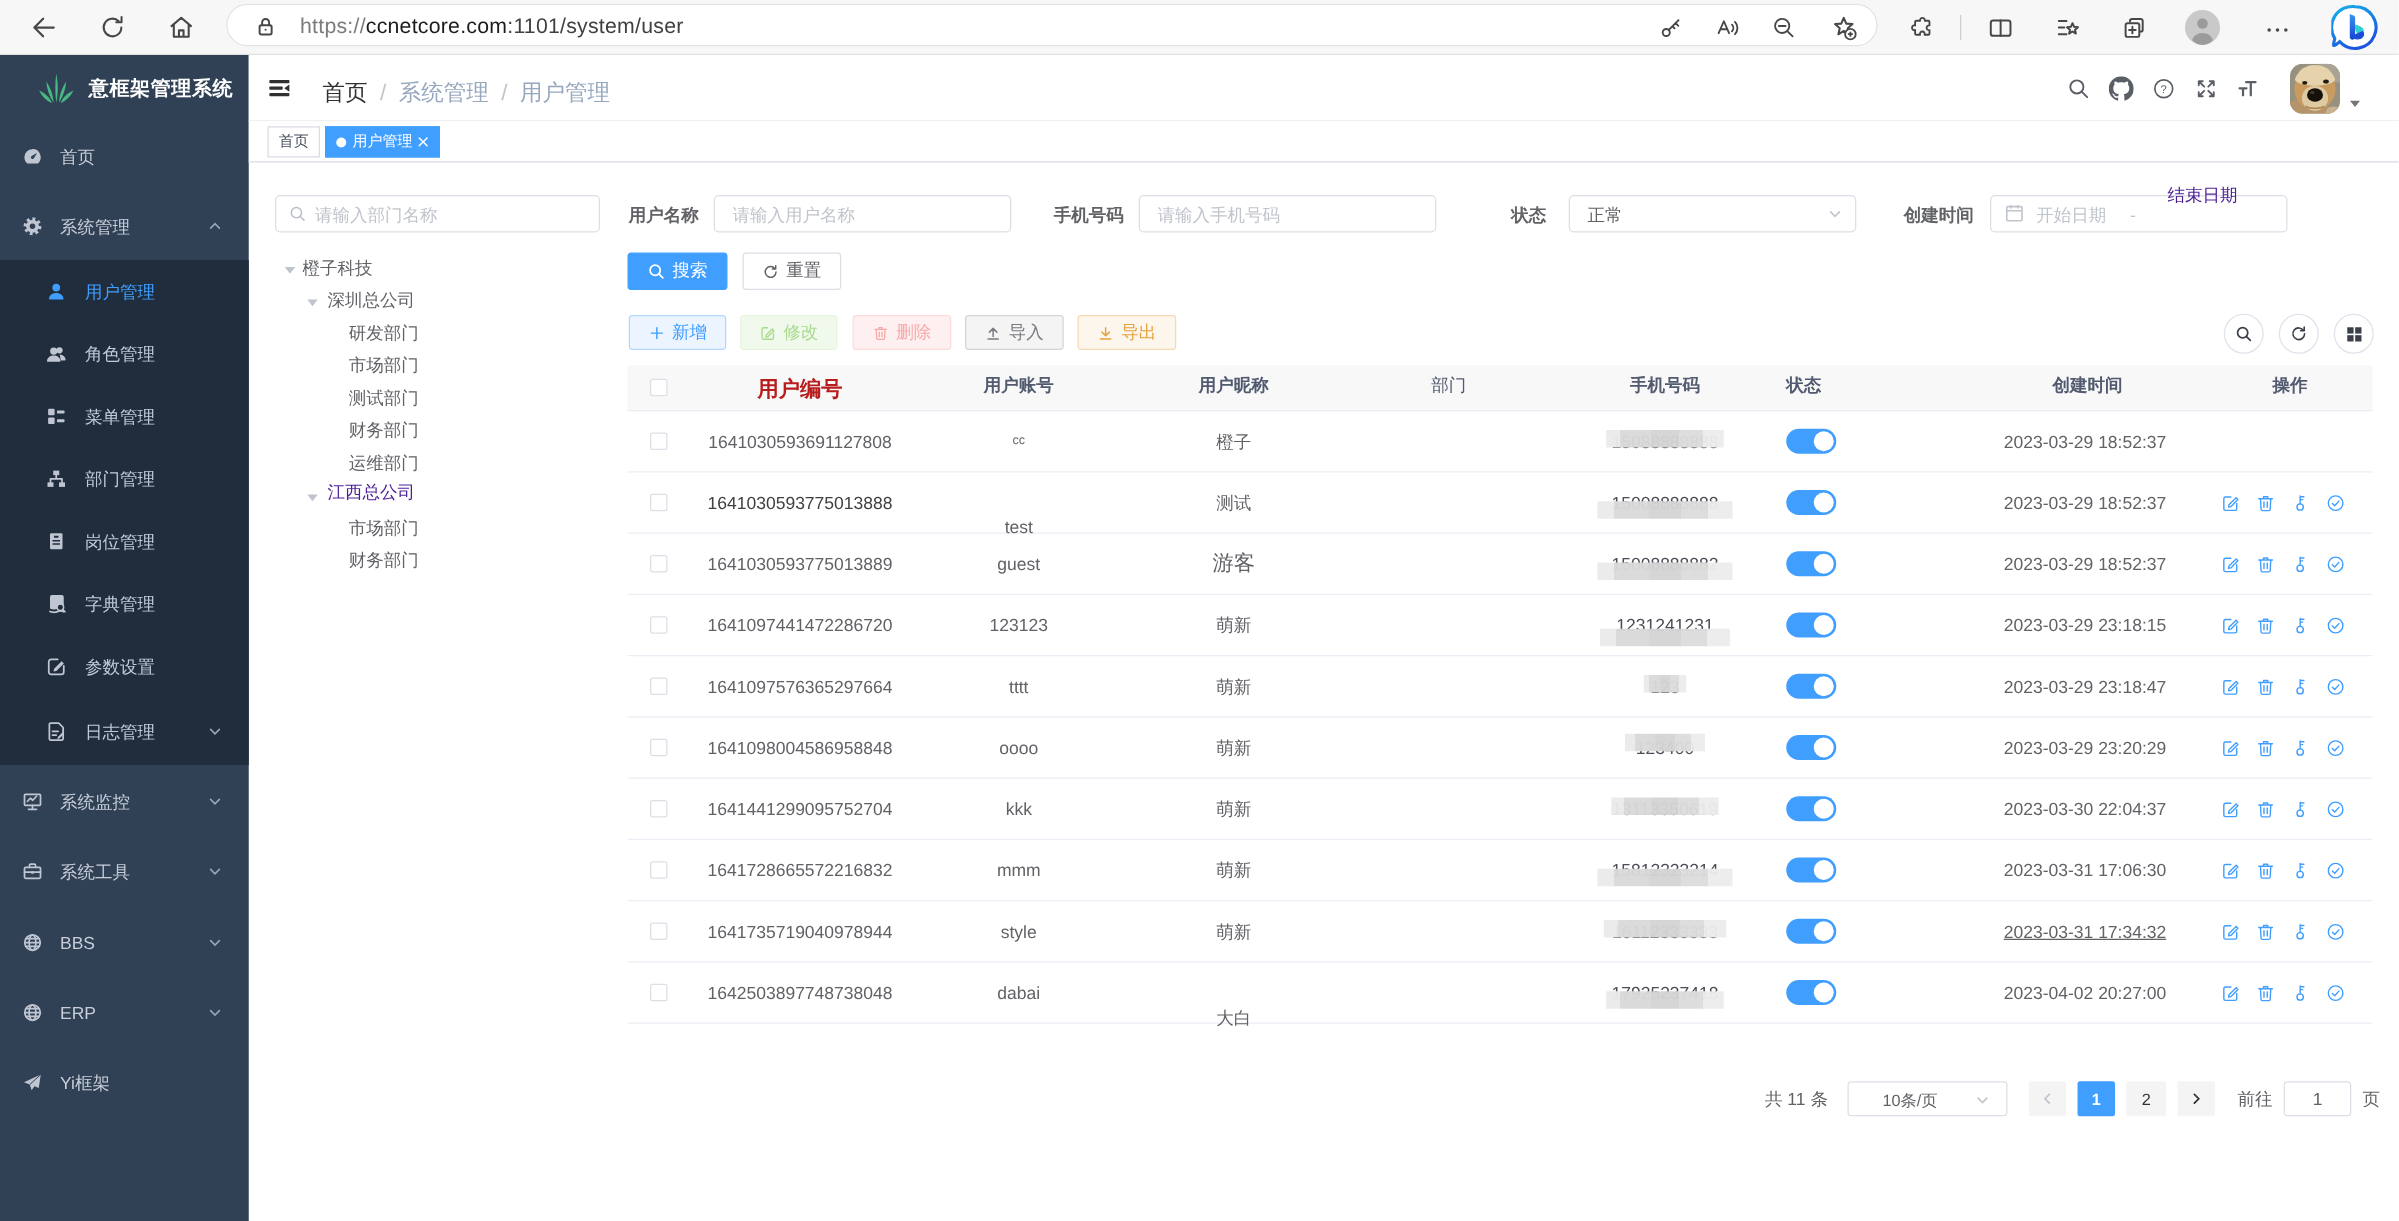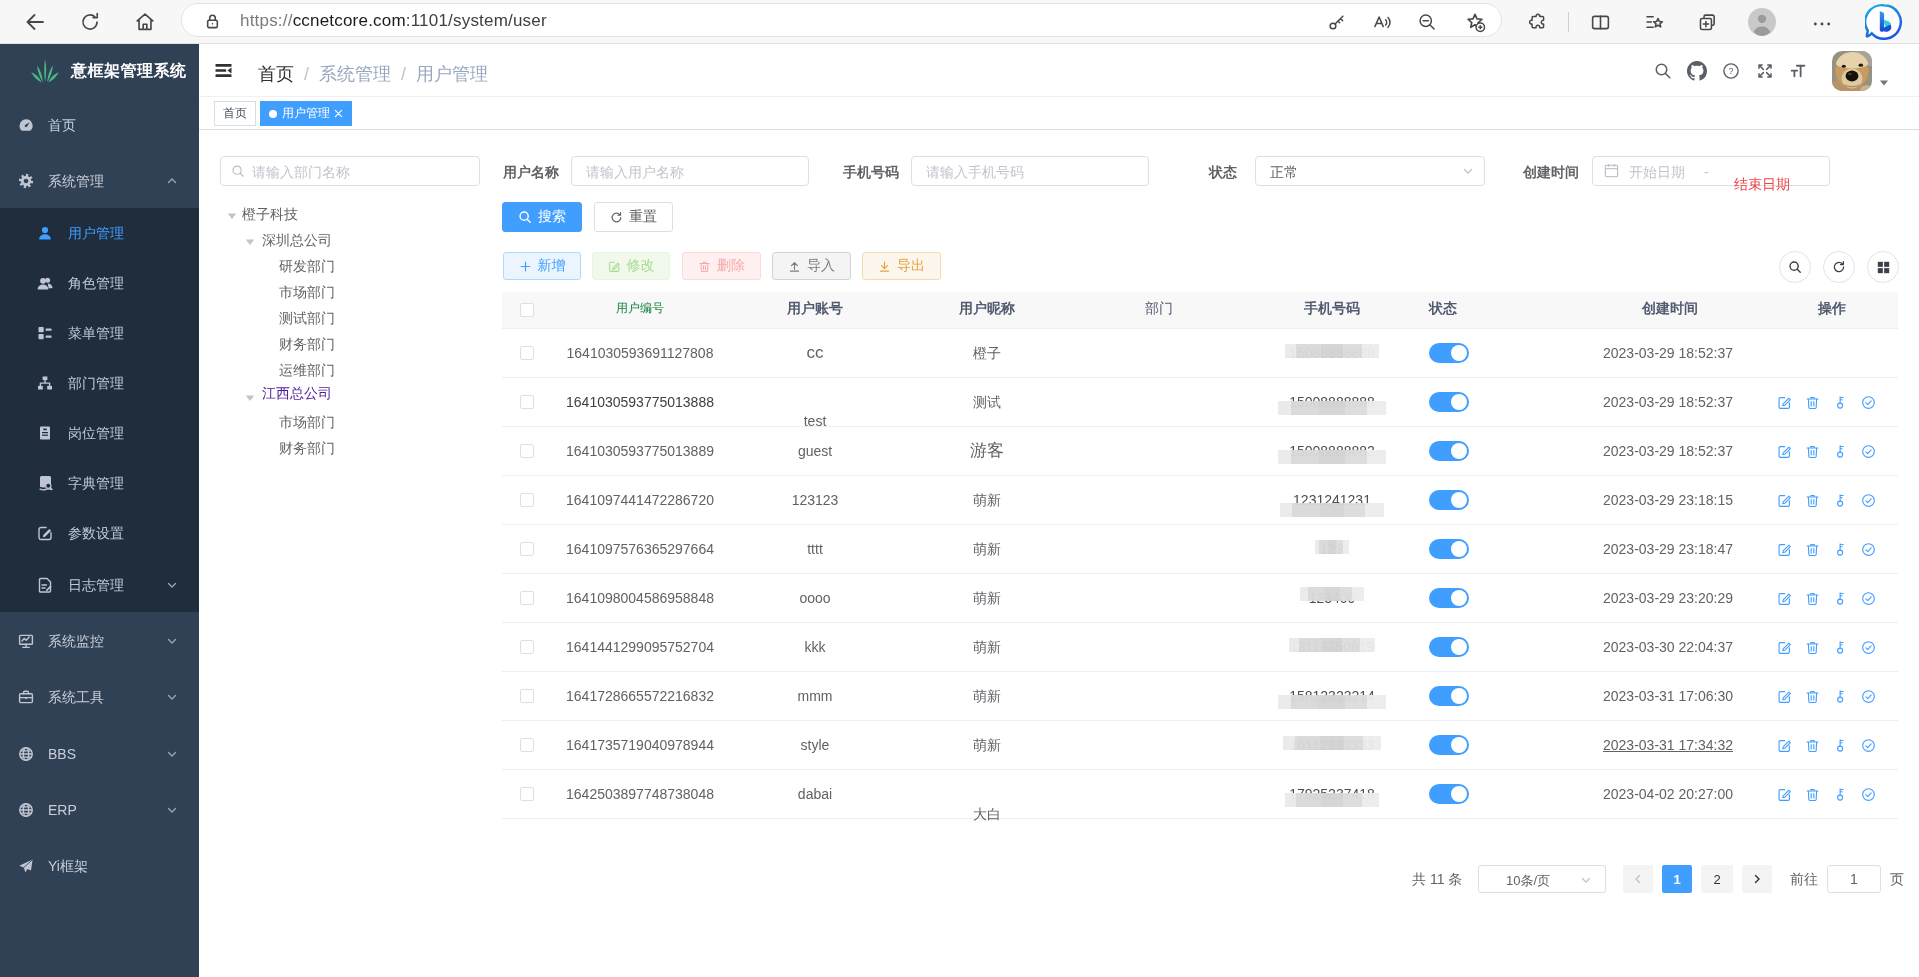--- a/index.html
+++ b/index.html
@@ -286,21 +286,21 @@
     </g>
   </svg>
 <div class="a" style="left:1523px;top:164px;font-size:14px;font-weight:bold;color:#606266">创建时间</div>
 <div class="a" style="left:1592px;top:156px;width:238px;height:30px;border:1px solid #dcdfe6;border-radius:4px;background:#fff"></div>
 <svg class="a" style="left:1604px;top:163px" width="15" height="15" viewBox="0 0 16 16">
     <rect x="1.5" y="2.5" width="13" height="12" rx="1" fill="none" stroke="#c0c4cc" stroke-width="1.4"></rect>
     <path d="M1.5 6h13 M5 1v3 M11 1v3" stroke="#c0c4cc" stroke-width="1.4"></path>
   </svg>
 <div class="a" style="left:1629px;top:164px;color:#c0c4cc;font-size:14px">开始日期</div>
 <div class="a" style="left:1704px;top:164px;color:#c0c4cc;font-size:14px">-</div>
-<div class="a" style="left:1734px;top:176px;color:#ef4444;font-size:14px">结束日期</div>
+<div class="a" style="left:1734px;top:148px;color:#4c1d95;font-size:14px">结束日期</div>
 <svg class="a" style="left:227px;top:211px" width="10" height="10" viewBox="0 0 10 10">
     <path d="M0.8 2.5h8.4L5 8z" fill="#c0c4cc"></path>
   </svg>
 <div class="a" style="left:242px;top:206px;font-size:14px;color:#606266">橙子科技</div>
 <svg class="a" style="left:245px;top:237px" width="10" height="10" viewBox="0 0 10 10">
     <path d="M0.8 2.5h8.4L5 8z" fill="#c0c4cc"></path>
   </svg>
 <div class="a" style="left:262px;top:232px;font-size:14px;color:#606266">深圳总公司</div>
 <div class="a" style="left:279px;top:258px;font-size:14px;color:#606266">研发部门</div>
 <div class="a" style="left:279px;top:284px;font-size:14px;color:#606266">市场部门</div>
@@ -373,32 +373,32 @@
       <g fill="#3a3f48">
         <rect x="1" y="1" width="6.2" height="6.2"></rect>
         <rect x="8.8" y="1" width="6.2" height="6.2"></rect>
         <rect x="1" y="8.8" width="6.2" height="6.2"></rect>
         <rect x="8.8" y="8.8" width="6.2" height="6.2"></rect>
       </g>
     </svg>
   </div>
 <div class="a" style="left:502px;top:292px;width:1396px;height:37px;background:#f8f8f9;border-bottom:1px solid #ebeef5"></div>
 <div class="a" style="left:520px;top:303px;width:14px;height:14px;border:1px solid #dcdfe6;border-radius:2px;background:#fff"></div>
-<div class="a" style="left:640px;top:300px;transform:translateX(-50%);font-size:12px;font-weight:normal;color:#15803d;white-space:nowrap">用户编号</div>
+<div class="a" style="left:640px;top:300px;transform:translateX(-50%);font-size:17px;font-weight:bold;color:#b91c1c;white-space:nowrap">用户编号</div>
 <div class="a" style="left:815px;top:300px;transform:translateX(-50%);font-size:14px;font-weight:bold;color:#515a6e;white-space:nowrap">用户账号</div>
 <div class="a" style="left:987px;top:300px;transform:translateX(-50%);font-size:14px;font-weight:bold;color:#515a6e;white-space:nowrap">用户昵称</div>
 <div class="a" style="left:1159px;top:300px;transform:translateX(-50%);font-size:14px;font-weight:normal;color:#515a6e;white-space:nowrap">部门</div>
 <div class="a" style="left:1332px;top:300px;transform:translateX(-50%);font-size:14px;font-weight:bold;color:#515a6e;white-space:nowrap">手机号码</div>
 <div class="a" style="left:1443px;top:300px;transform:translateX(-50%);font-size:14px;font-weight:bold;color:#515a6e;white-space:nowrap">状态</div>
 <div class="a" style="left:1670px;top:300px;transform:translateX(-50%);font-size:14px;font-weight:bold;color:#515a6e;white-space:nowrap">创建时间</div>
 <div class="a" style="left:1832px;top:300px;transform:translateX(-50%);font-size:14px;font-weight:bold;color:#515a6e;white-space:nowrap">操作</div>
 <div class="a" style="left:502px;top:329px;width:1396px;height:49px;border-bottom:1px solid #ebeef5"></div>
 <div class="a" style="left:520px;top:346px;width:14px;height:14px;border:1px solid #dcdfe6;border-radius:2px;background:#fff"></div>
 <div class="a" style="left:640px;top:343px;transform:translateX(-50%);font-size:14px;color:#606266;white-space:nowrap;height:20px;line-height:20px;">1641030593691127808</div>
-<div class="a" style="left:815px;top:343px;transform:translateX(-50%);font-size:17px;color:#606266;white-space:nowrap;height:20px;line-height:20px;">cc</div>
+<div class="a" style="left:815px;top:343px;transform:translateX(-50%);font-size:10px;color:#606266;white-space:nowrap;height:20px;line-height:20px;">cc</div>
 <div class="a" style="left:987px;top:343px;transform:translateX(-50%);font-size:14px;color:#606266;white-space:nowrap;height:20px;line-height:20px;">橙子</div>
 <div class="a" style="left:1332px;top:343px;transform:translateX(-50%);font-size:14px;color:#4a4d55;white-space:nowrap;height:20px;line-height:20px">15088888888</div>
 <div class="a" style="left:1285px;top:344px;width:94px;height:14px;background:linear-gradient(90deg,#eaeaea 0 12%,#d9d9d9 12% 38%,#d4d4d4 38% 62%,#dcdcdc 62% 82%,#ececec 82%);opacity:0.96"></div>
 <div class="a" style="left:1429px;top:343px;width:40px;height:20px;border-radius:10px;background:#409eff"></div>
 <div class="a" style="left:1451px;top:345px;width:16px;height:16px;border-radius:50%;background:#fff"></div>
 <div class="a" style="left:1668px;top:343px;transform:translateX(-50%);font-size:14px;color:#606266;white-space:nowrap;height:20px;line-height:20px;">2023-03-29 18:52:37</div>
 <div class="a" style="left:502px;top:378px;width:1396px;height:49px;border-bottom:1px solid #ebeef5"></div>
 <div class="a" style="left:520px;top:395px;width:14px;height:14px;border:1px solid #dcdfe6;border-radius:2px;background:#fff"></div>
 <div class="a" style="left:640px;top:392px;transform:translateX(-50%);font-size:14px;color:#404040;white-space:nowrap;height:20px;line-height:20px;">1641030593775013888</div>
 <div class="a" style="left:815px;top:411px;transform:translateX(-50%);font-size:14px;color:#606266;white-space:nowrap;height:20px;line-height:20px;">test</div>

